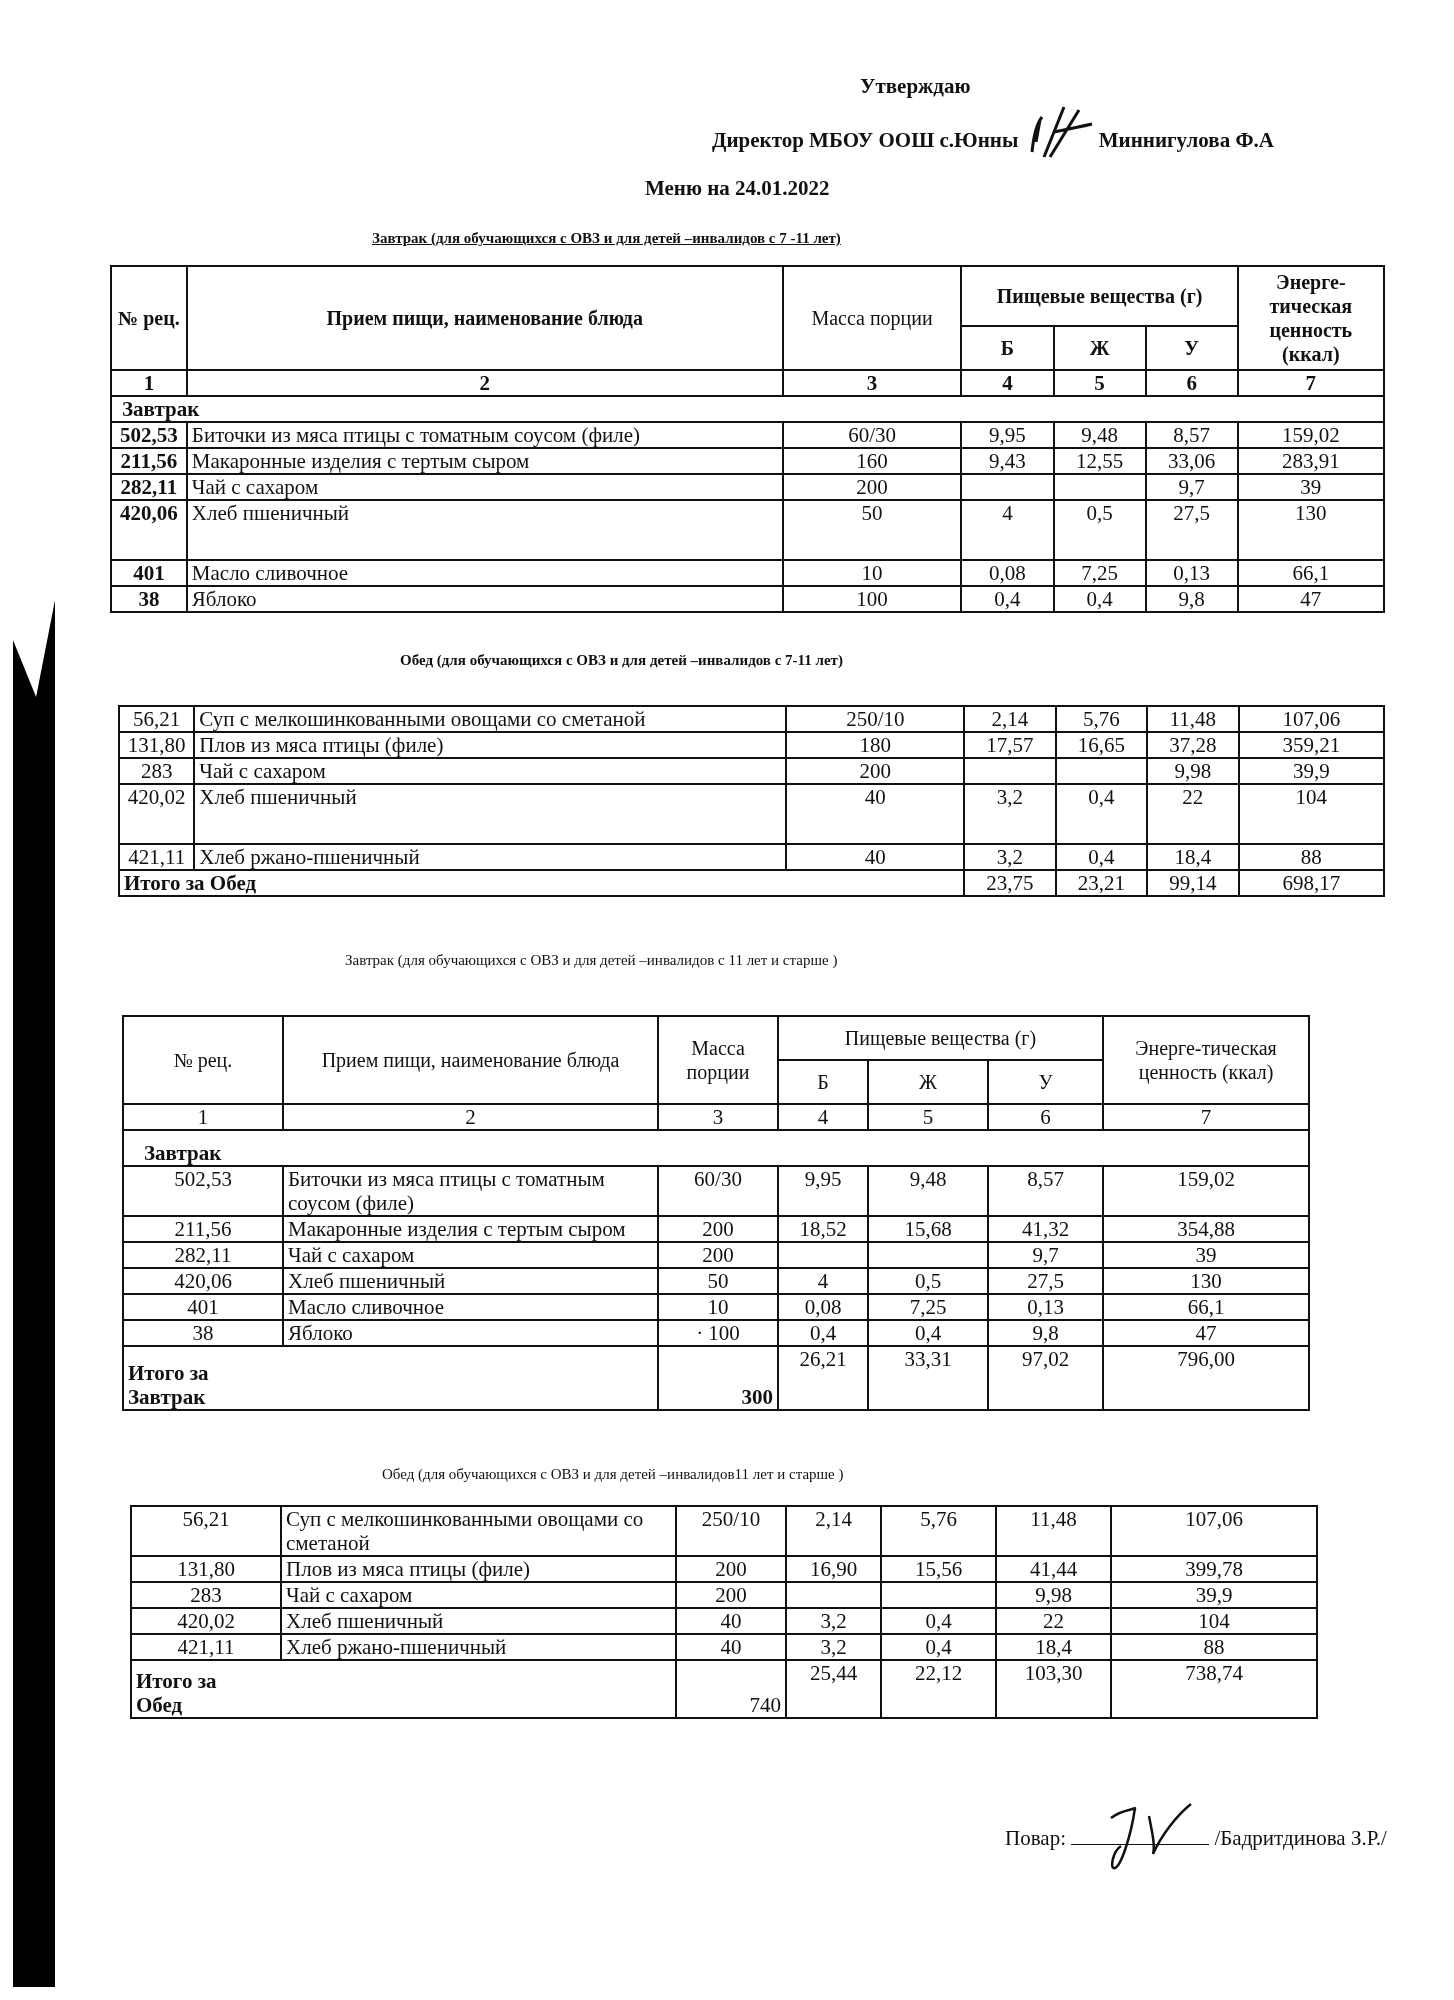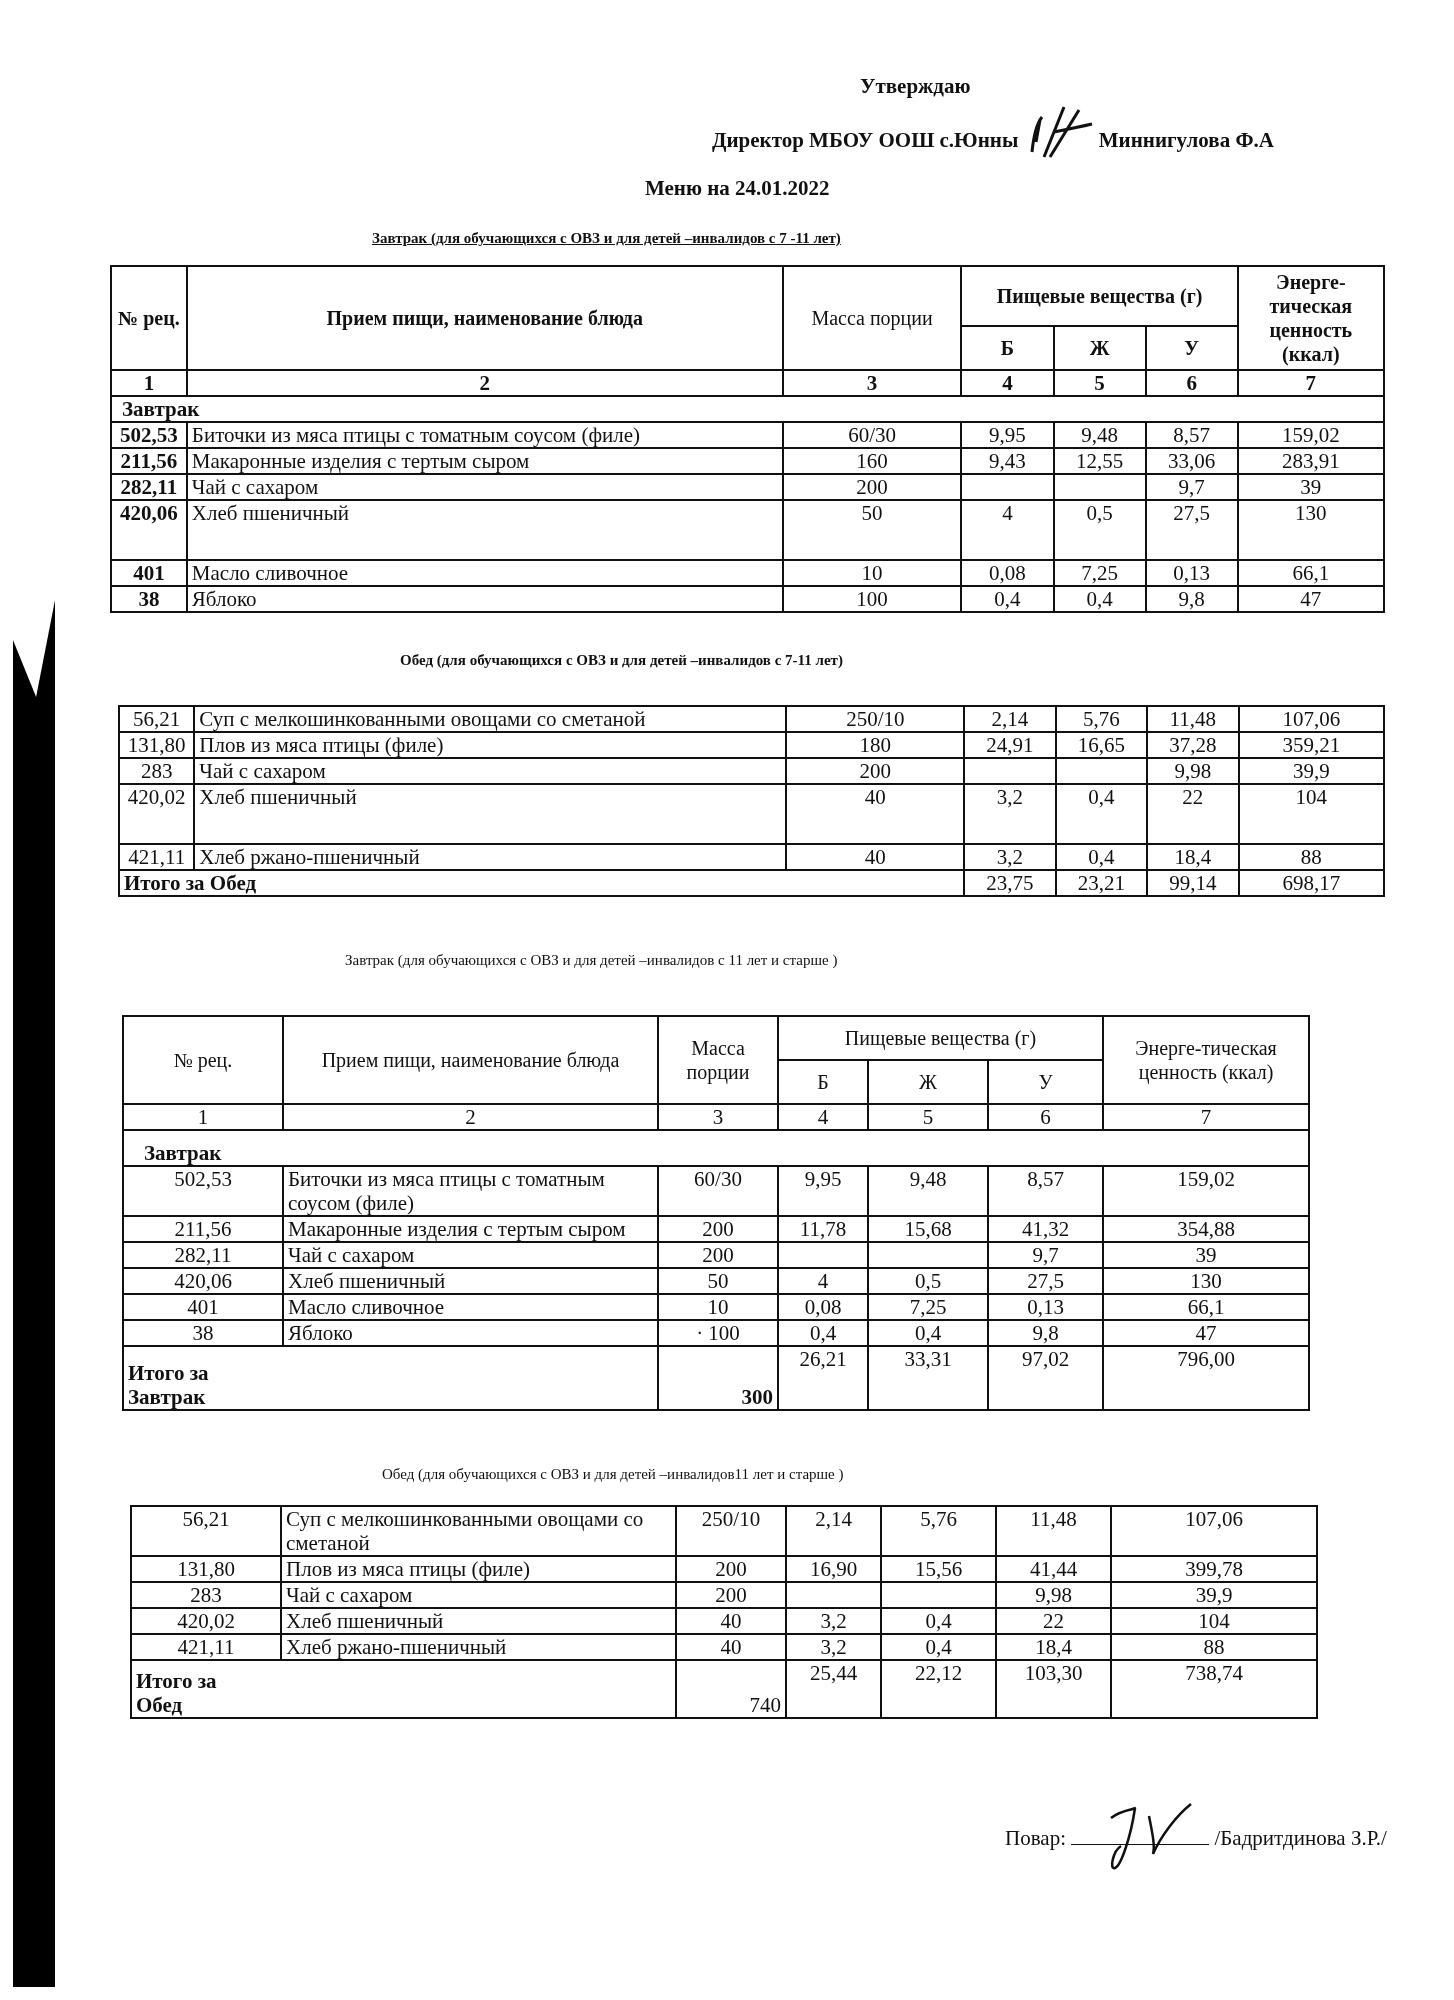--- a/index.html
+++ b/index.html
@@ -166,21 +166,21 @@
         <td class="c">250/10</td>
         <td class="c">2,14</td>
         <td class="c">5,76</td>
         <td class="c">11,48</td>
         <td class="c">107,06</td>
       </tr>
       <tr>
         <td class="c" style="font-weight: normal;">131,80</td>
         <td>Плов из мяса птицы (филе)</td>
         <td class="c">180</td>
-        <td class="c">24,91</td>
+        <td class="c">17,57</td>
         <td class="c">16,65</td>
         <td class="c">37,28</td>
         <td class="c">359,21</td>
       </tr>
       <tr>
         <td class="c" style="font-weight: normal;">283</td>
         <td>Чай с сахаром</td>
         <td class="c">200</td>
         <td class="c"></td>
         <td class="c"></td>
@@ -261,21 +261,21 @@
         <td class="c">60/30</td>
         <td class="c">9,95</td>
         <td class="c">9,48</td>
         <td class="c">8,57</td>
         <td class="c">159,02</td>
       </tr>
       <tr>
         <td class="c">211,56</td>
         <td style="white-space: normal;">Макаронные изделия с тертым сыром</td>
         <td class="c">200</td>
-        <td class="c">11,78</td>
+        <td class="c">18,52</td>
         <td class="c">15,68</td>
         <td class="c">41,32</td>
         <td class="c">354,88</td>
       </tr>
       <tr>
         <td class="c">282,11</td>
         <td style="white-space: normal;">Чай с сахаром</td>
         <td class="c">200</td>
         <td class="c"></td>
         <td class="c"></td>

